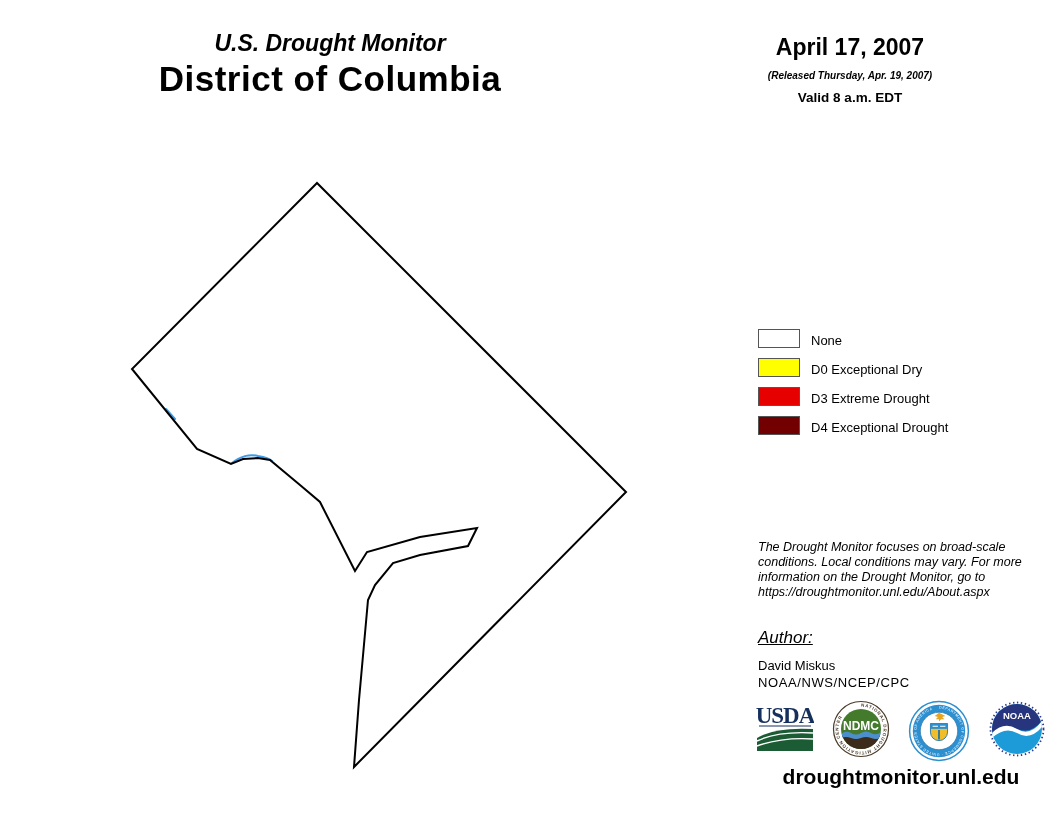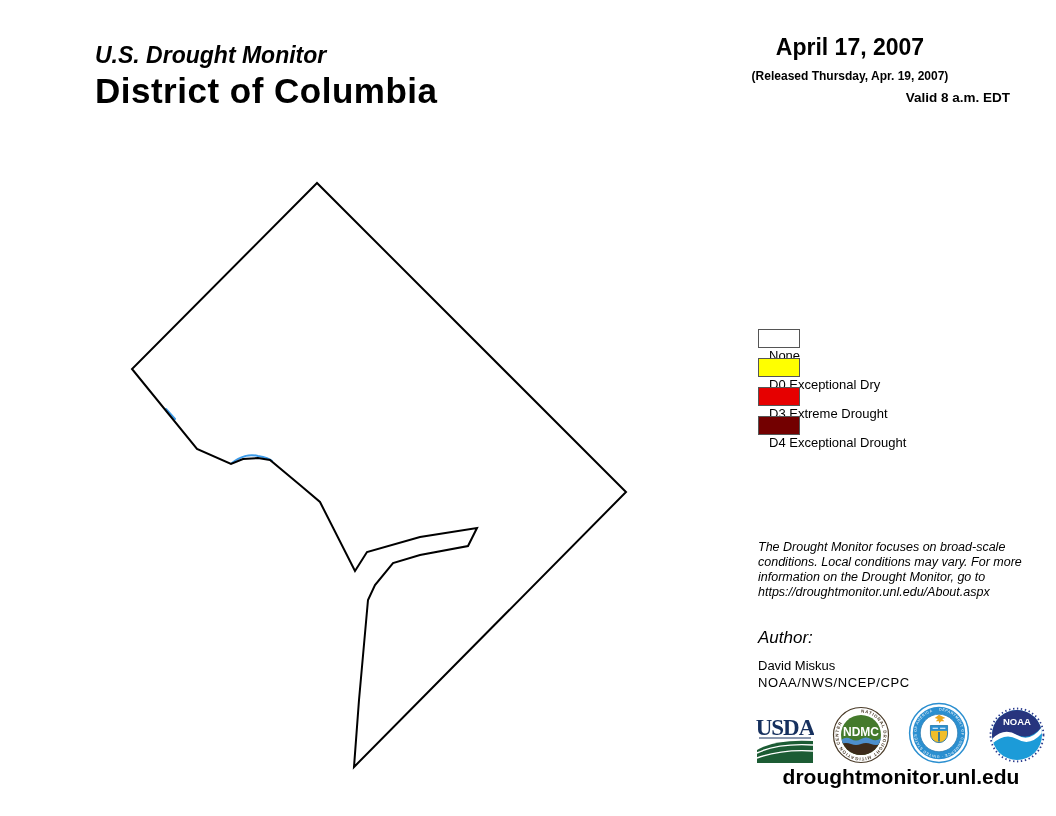--- a/index.html
+++ b/index.html
@@ -7,53 +7,53 @@
     width: 1056px; height: 816px;
     background: #ffffff;
     position: relative;
     overflow: hidden;
     font-family: "Liberation Sans", sans-serif;
     color: #000;
   }
   .abs { position: absolute; }
 
   
-  .titles { left: 95px; top: 42px; width: 470px; }
+  .titles { left: 95px; top: 30px; width: 470px; text-align: center; }
   .supertitle { font-size: 23px; font-weight: bold; font-style: italic; line-height: 26px; }
   .maintitle  { font-size: 35px; font-weight: bold; line-height: 40px; margin-top: 3px; letter-spacing: 0.5px; }
 
   
   .datebox { left: 690px; top: 33px; width: 320px; text-align: center; }
   .date     { font-size: 23px; font-weight: bold; line-height: 28px; }
-  .released { font-size: 12px; font-weight: bold; line-height: 16px; margin-top: 7px; }
-  .valid    { font-size: 13.5px; font-weight: bold; line-height: 16px; margin-top: 6px; text-align: right; }
+  .released { font-size: 10px; font-weight: bold; font-style: italic; line-height: 16px; margin-top: 7px; }
+  .valid    { font-size: 13.5px; font-weight: bold; line-height: 16px; margin-top: 6px; }
 
   
   svg.map { left: 0; top: 0; width: 1056px; height: 816px; pointer-events: none; }
 
   
   .legend { left: 758px; top: 321px; }
   .legend-title { font-size: 17px; font-style: italic; text-decoration: underline; line-height: 24px; }
   .legend-rows { margin-top: 8px; }
-  .legend-row { display: flex; align-items: flex-start; height: 19px; margin-bottom: 10px; flex-direction: column; }
+  .legend-row { display: flex; align-items: flex-end; height: 19px; margin-bottom: 10px; }
   .swatch { width: 40px; height: 17px; border: 1px solid #555; flex: 0 0 auto; }
   .legend-label { margin-left: 11px; font-size: 13px; }
 
   
   .disclaimer { left: 758px; top: 540px; width: 286px; font-size: 12.5px; font-style: italic; line-height: 15px; }
 
   
   .author { left: 758px; top: 627px; }
-  .author-title { font-size: 17px; font-style: italic; line-height: 22px; }
+  .author-title { font-size: 17px; font-style: italic; text-decoration: underline; line-height: 22px; }
   .author-name { margin-top: 8px; font-size: 13px; line-height: 17px; }
   .author-org  { font-size: 13px; line-height: 18px; letter-spacing: 0.6px; }
 
   
   .logos { left: 756px; top: 700px; width: 290px; height: 64px;
-           display: flex; justify-content: space-between; align-items: flex-end; }
+           display: flex; justify-content: space-between; align-items: flex-start; }
   .logos svg { display: block; }
   .url { left: 756px; top: 765px; width: 290px; text-align: center;
          font-size: 21px; font-weight: bold; }
 </style>
 </head>
 <body>
 
 <div class="abs titles">
   <div class="supertitle">U.S. Drought Monitor</div>
   <div class="maintitle">District of Columbia</div>

